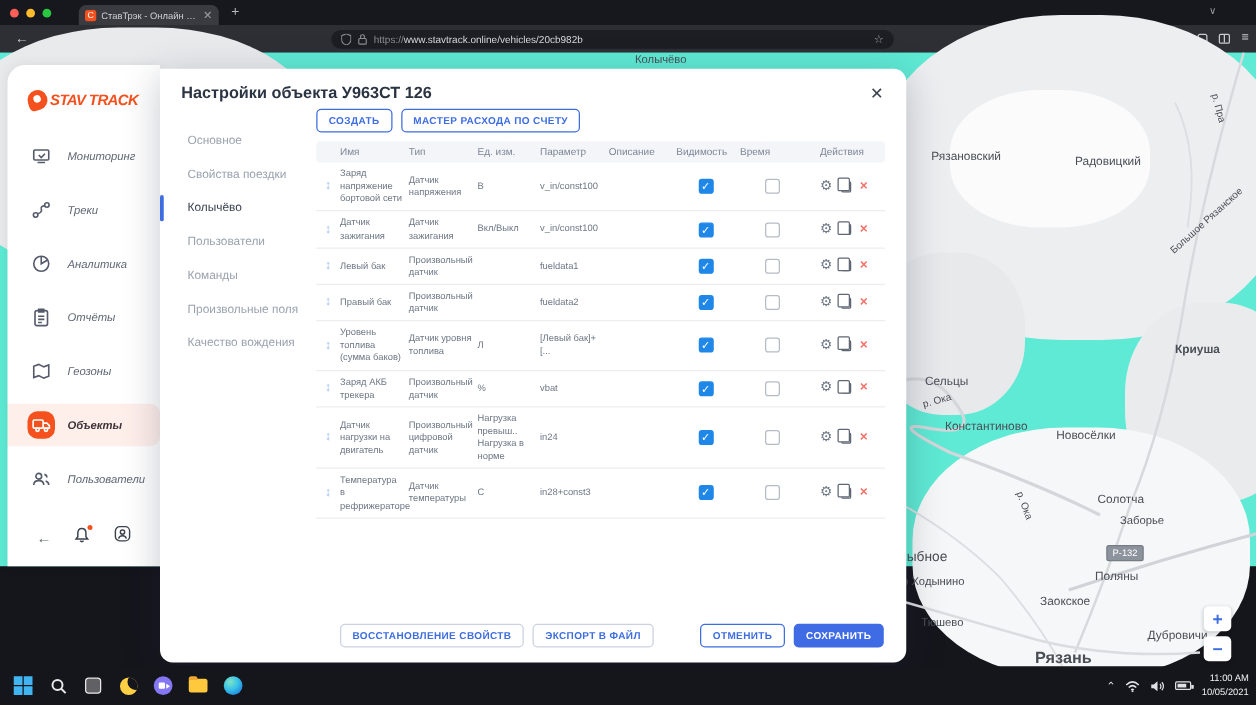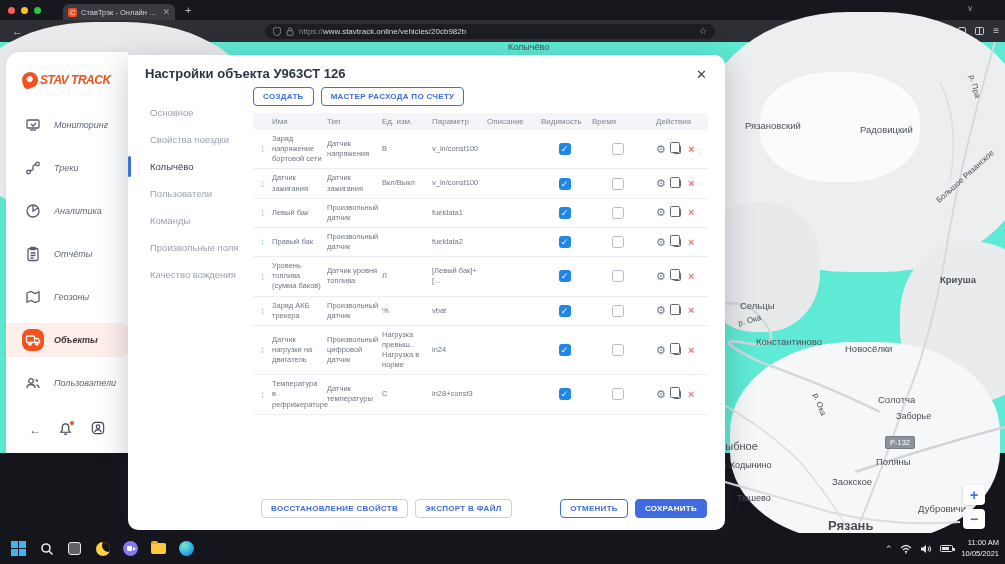--- a/index.html
+++ b/index.html
@@ -65,21 +65,21 @@
   .modal-close { position:absolute; right:18px; top:12px; font-size:13px; color:#3c4450; cursor:pointer; }
   .modal-nav { position:absolute; left:0; top:44px; width:125px; }
   .mnav { position:relative; height:27px; line-height:27px; padding-left:22px; font-size:9.5px; color:#9aa2ae; }
   .mnav.active { color:#39424e; }
   .mnav.active:before { content:""; position:absolute; left:0; top:3px; bottom:3px; width:3px; background:#3d6de0; border-radius:2px; }
   .modal-main { position:absolute; left:125px; top:0; right:0; bottom:0; }
   .btn { display:inline-block; border:1px solid #3d6de0; color:#3d6de0; background:#fff; border-radius:4px; font-size:8px; font-weight:bold; letter-spacing:.3px; padding:4px 9px; }
   .btn.solid { background:#3f6be4; color:#fff; border-color:#3f6be4; }
   .btn.graybord { border-color:#c9d2e0; }
   .toolbar { position:absolute; left:0; top:32px; display:flex; gap:7px; }
-  .footer { position:absolute; left:8px; right:18px; bottom:12px; display:flex; gap:7px; align-items:center;margin-top:12px; }
+  .footer { position:absolute; left:19px; right:18px; bottom:12px; display:flex; gap:7px; align-items:center;margin-top:12px; }
   .spacer { flex:1; }
 
   
   .table { position:absolute; left:0; top:58px; width:455px; font-size:7.5px; color:#6e7785; }
   .thead { display:grid; grid-template-columns:19px 55px 55px 50px 55px 54px 51px 56px 60px; background:#f4f5f8; border-radius:3px; height:17px; align-items:center; color:#7c8696; font-size:8px; }
   .trow { display:grid; grid-template-columns:19px 55px 55px 50px 55px 54px 51px 56px 60px; border-bottom:1px solid #ededf1; align-items:center; min-height:29px; }
   .td { padding:4px 4px 4px 0; line-height:1.35; white-space:pre-line; }
   .td.center, .th.center { text-align:center; }
   .drag { color:#9fc0ee; font-size:10px; text-align:center; padding:0; }
   .cb { display:inline-block; width:12px; height:12px; border-radius:2.5px; border:1.5px solid #b6bcc6; background:#fff; color:#fff; font-size:9px; line-height:11px; text-align:center; vertical-align:middle; }

